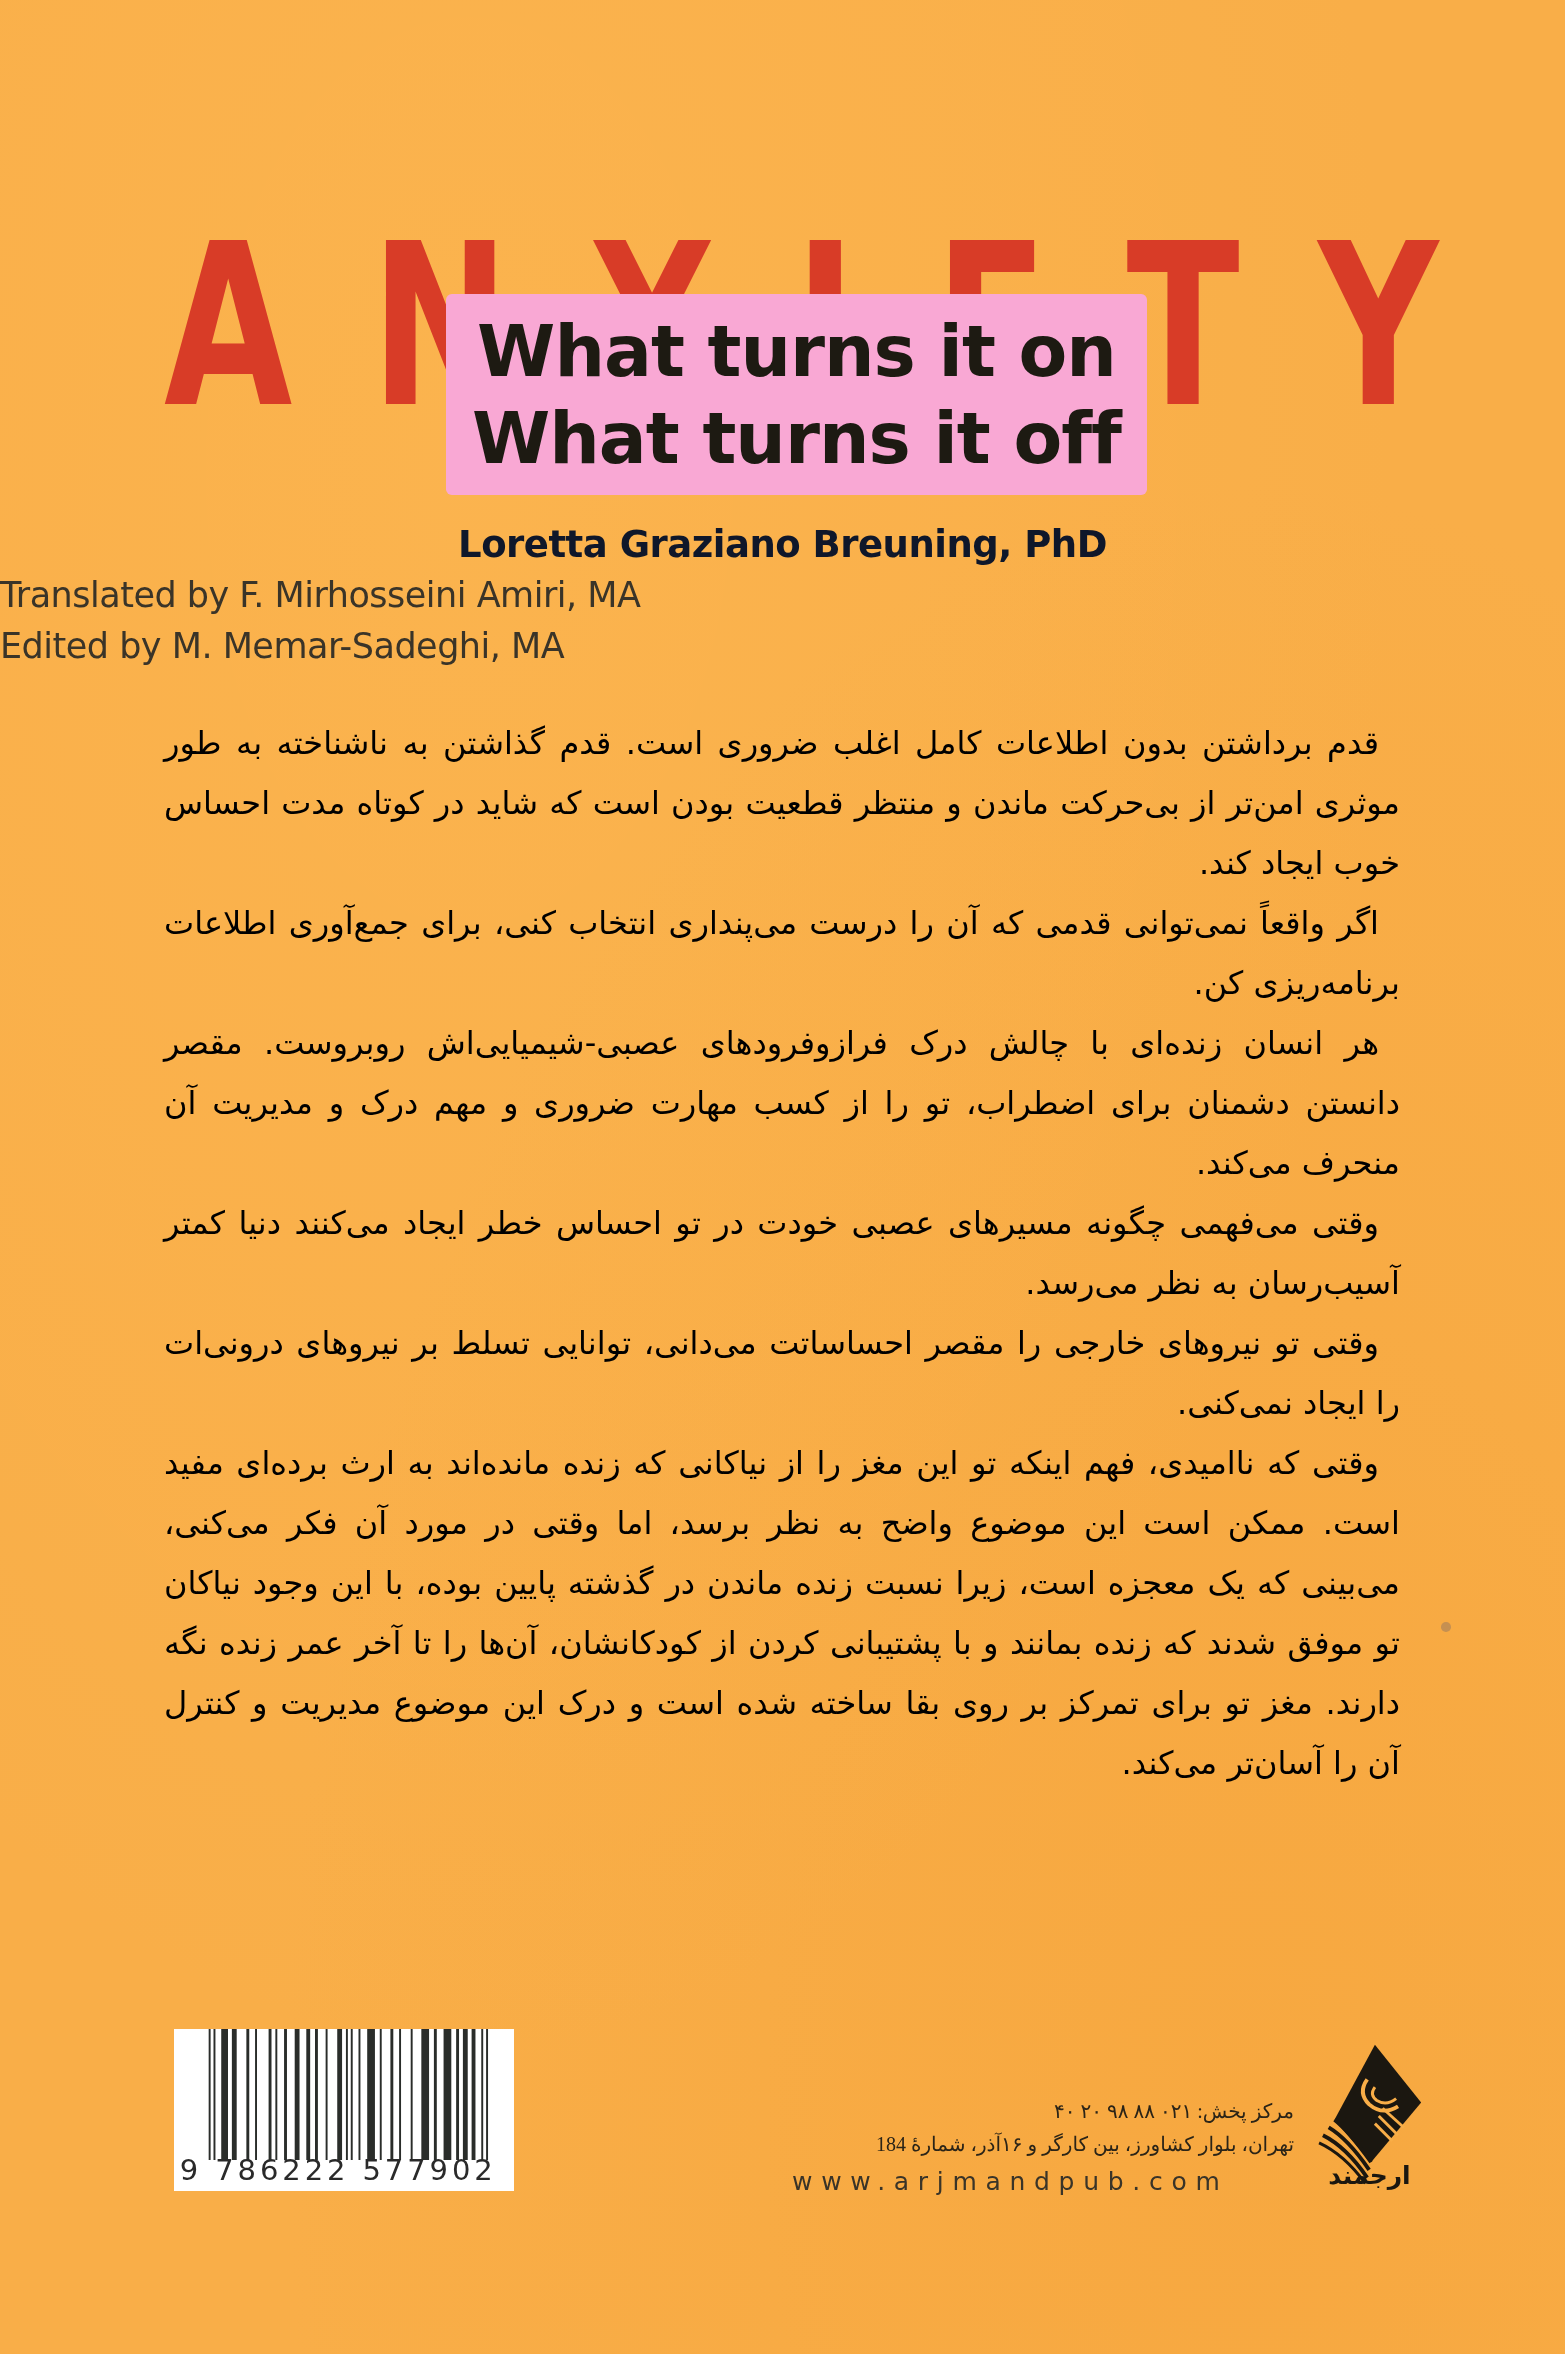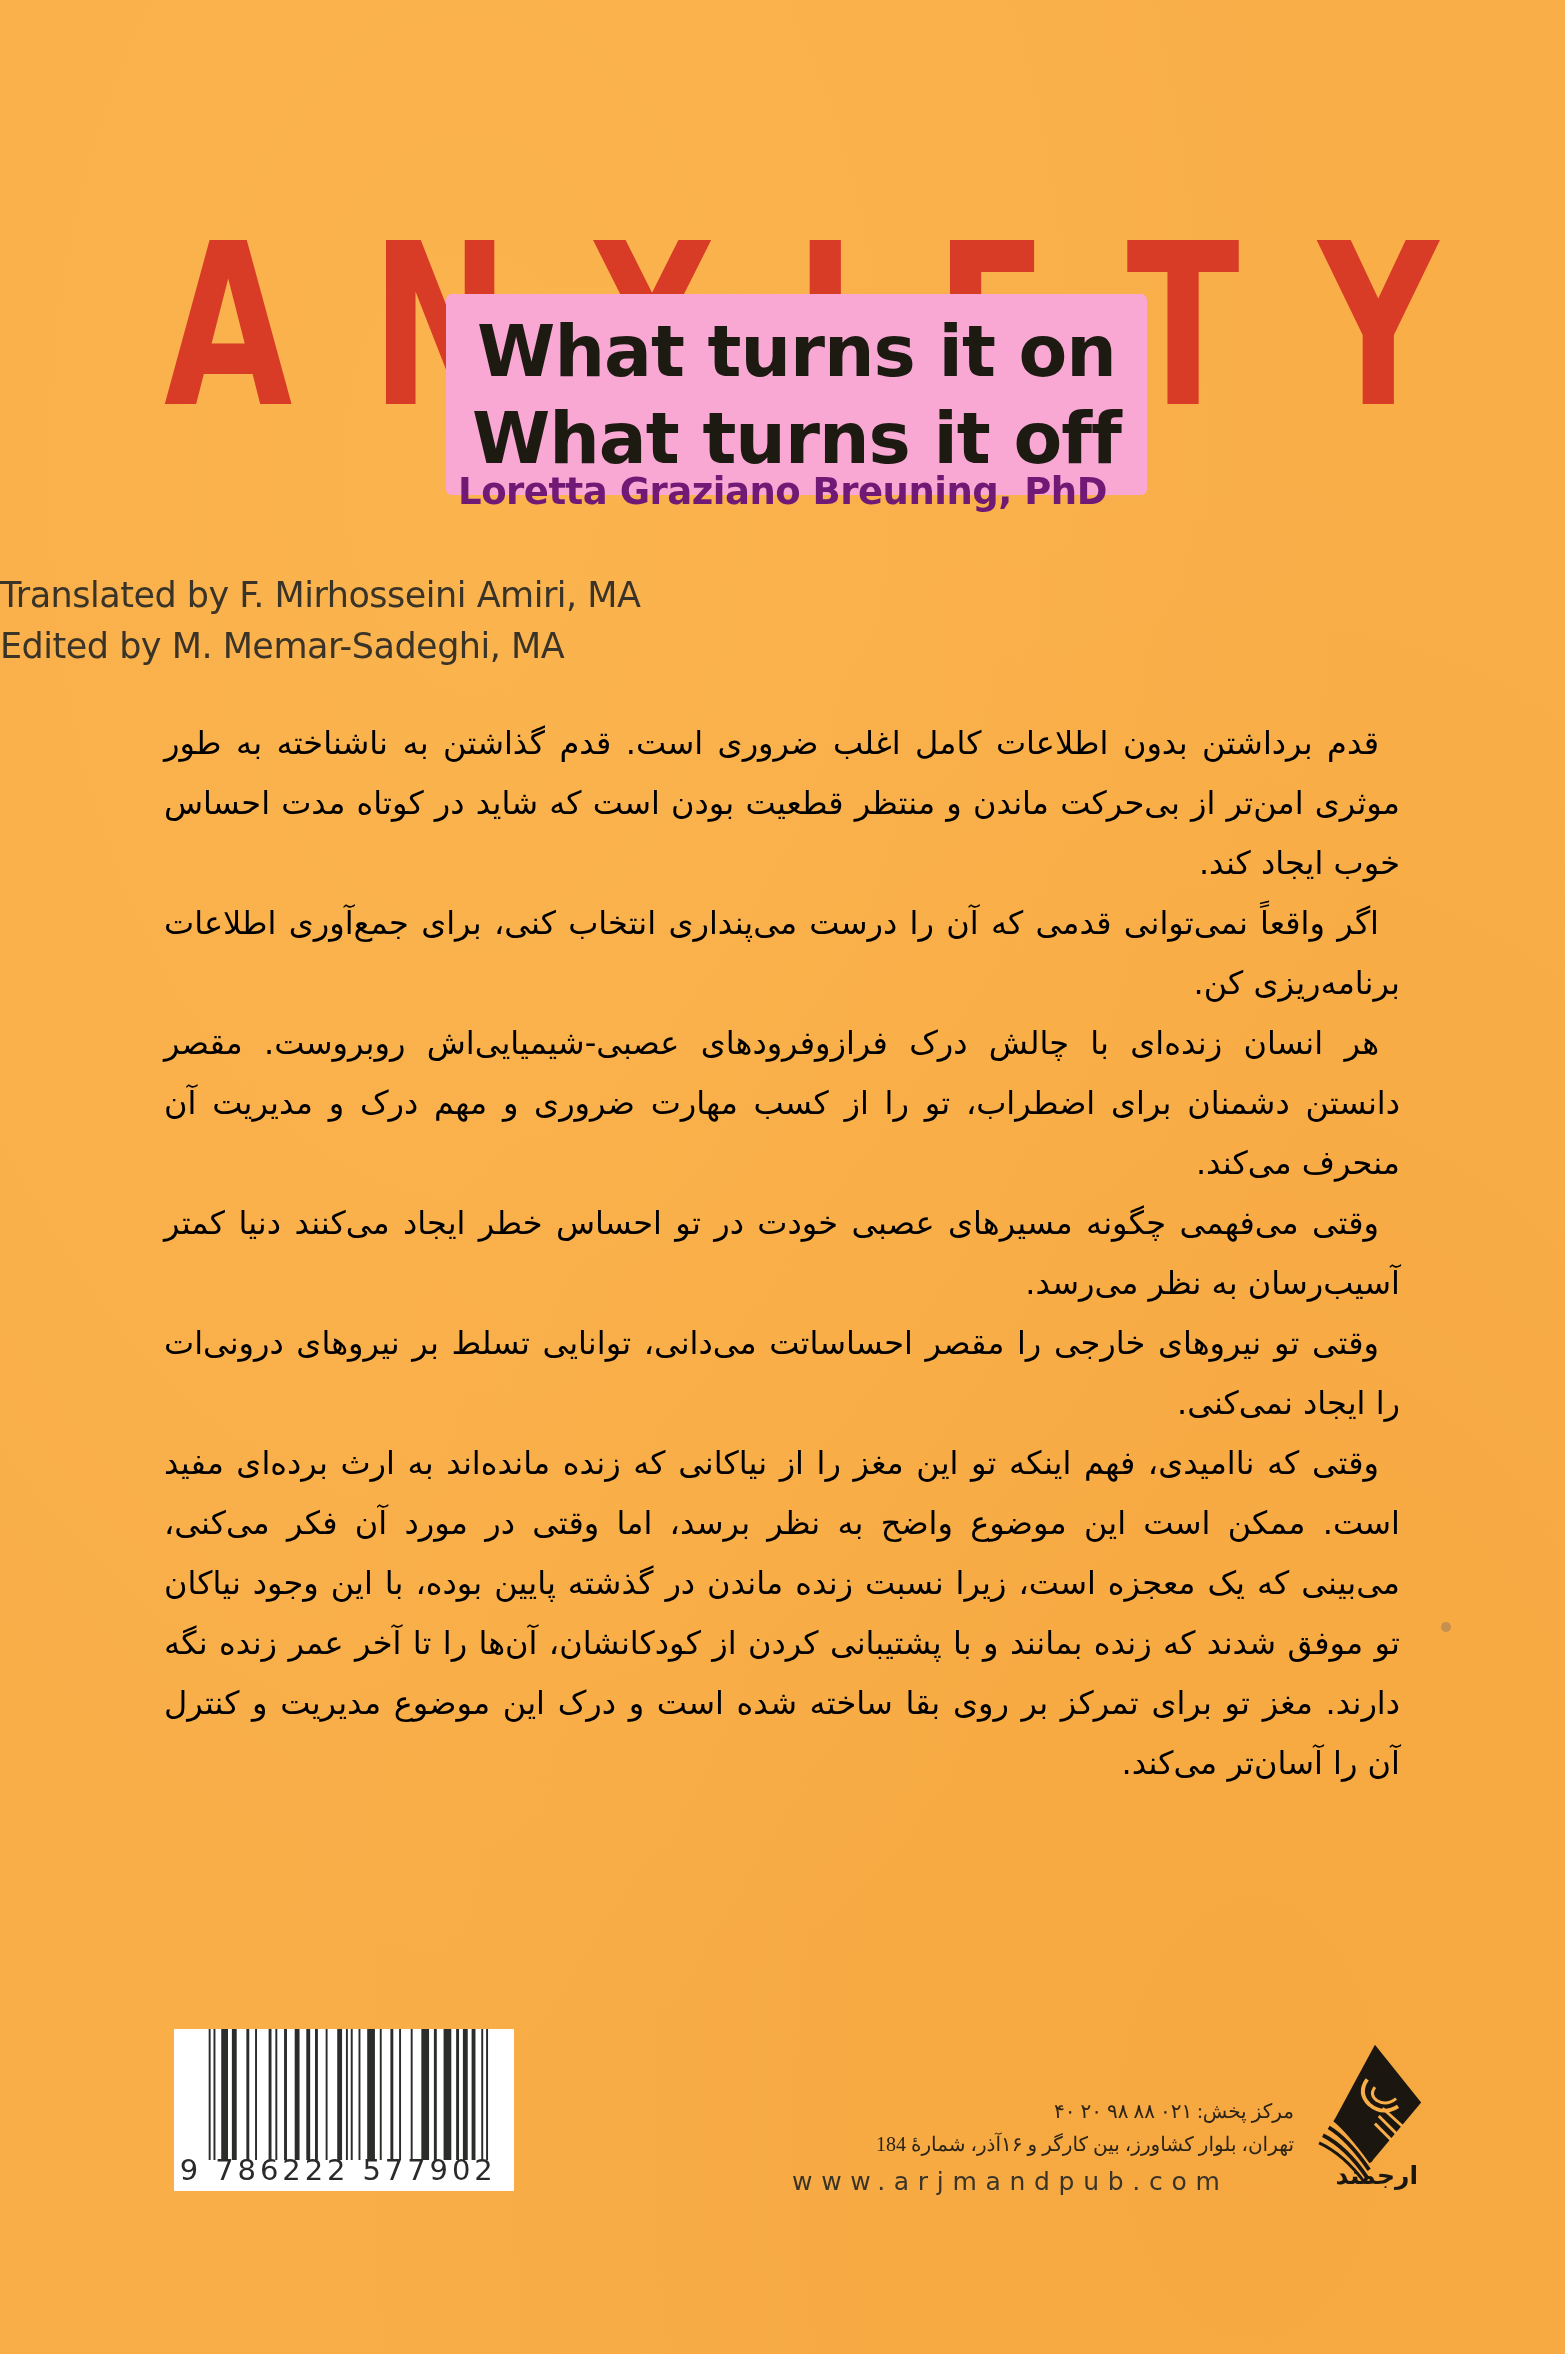--- a/index.html
+++ b/index.html
@@ -64,26 +64,26 @@
       font-size: 71px;
       line-height: 87px;
       color: #1d1a12;
       letter-spacing: -1px;
       white-space: nowrap;
     }
     .author {
       position: absolute;
       left: 0;
       width: 1565px;
-      top: 470px;
+      top: 523px;
       text-align: center;
       font-family: "DejaVu Sans", sans-serif;
       font-weight: bold;
       font-size: 37px;
-      color: #701a75;
+      color: #0f172a;
       letter-spacing: -0.5px;
     }
     .credit {
       position: absolute;
       left: 0;
       width: 1565px;
       text-align: left;
       font-family: "DejaVu Sans", sans-serif;
       font-size: 35px;
       color: #3a3428;
@@ -168,20 +168,21 @@
       left: 1315px;
       top: 2035px;
       width: 116px;
       height: 183px;
     }
     .logo-name {
       position: absolute;
       left: 1321px;
       top: 2161px;
       width: 97px;
+      text-align: center;
       font-family: "DejaVu Sans", sans-serif;
       font-weight: bold;
       font-size: 25px;
       color: #1b1710;
       direction: rtl;
     }
     .speck {
       position: absolute;
       width: 9.7px;
       height: 9.7px;

